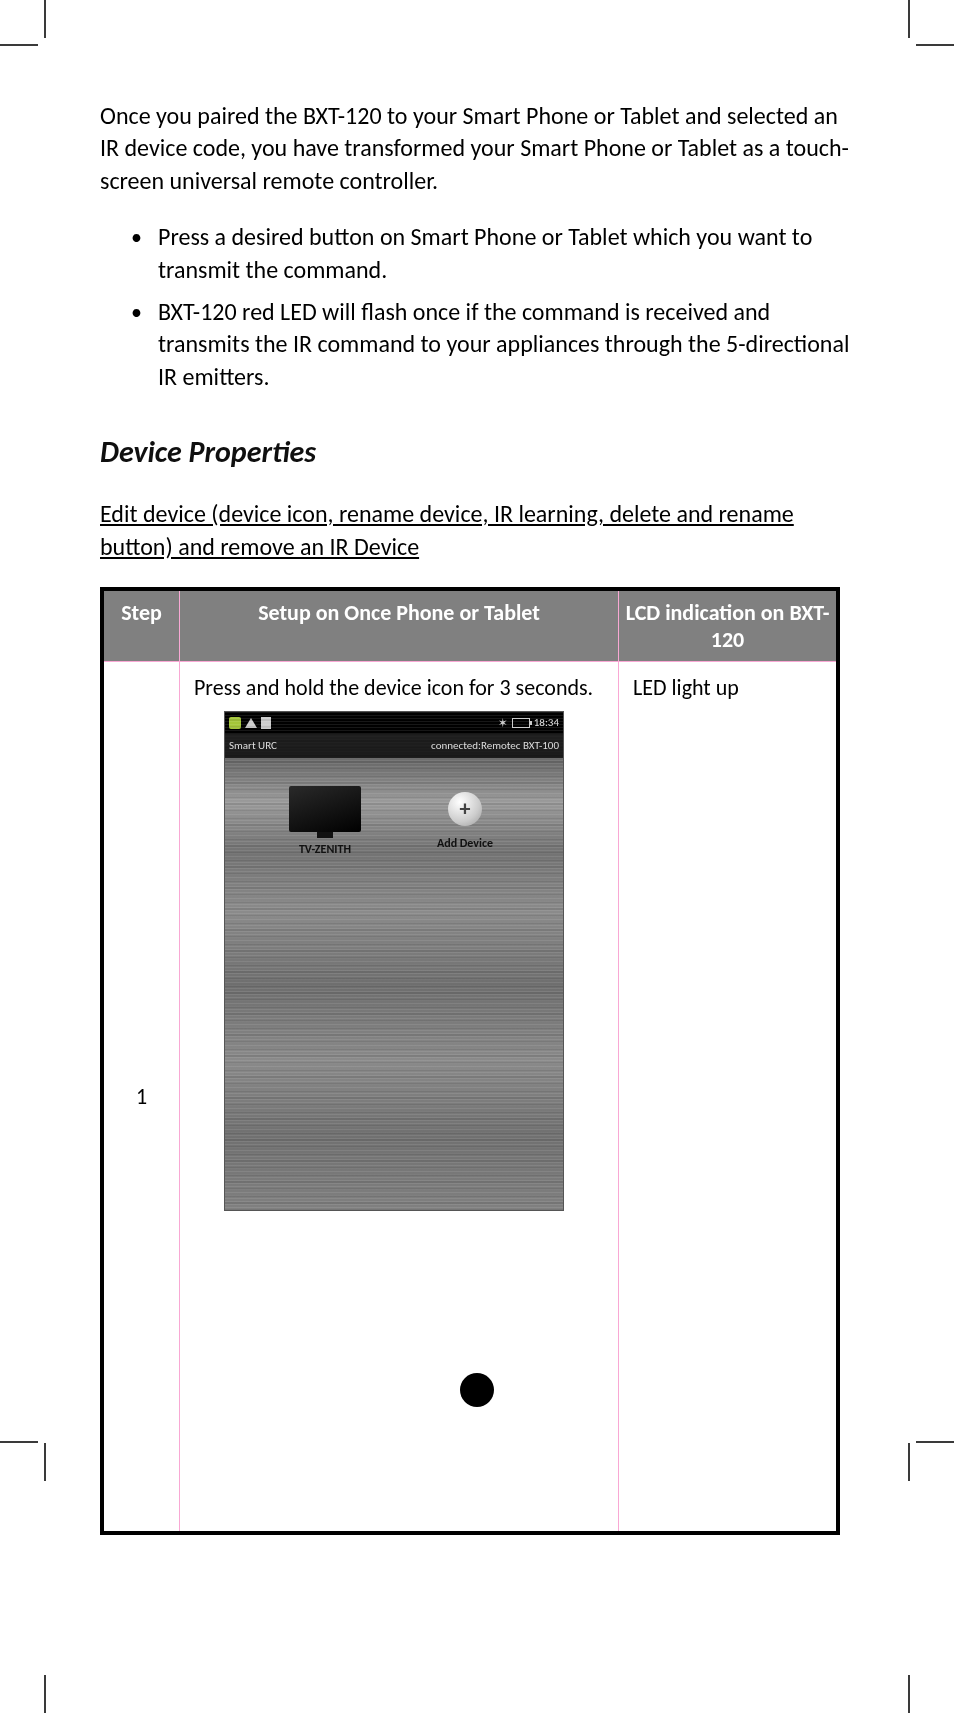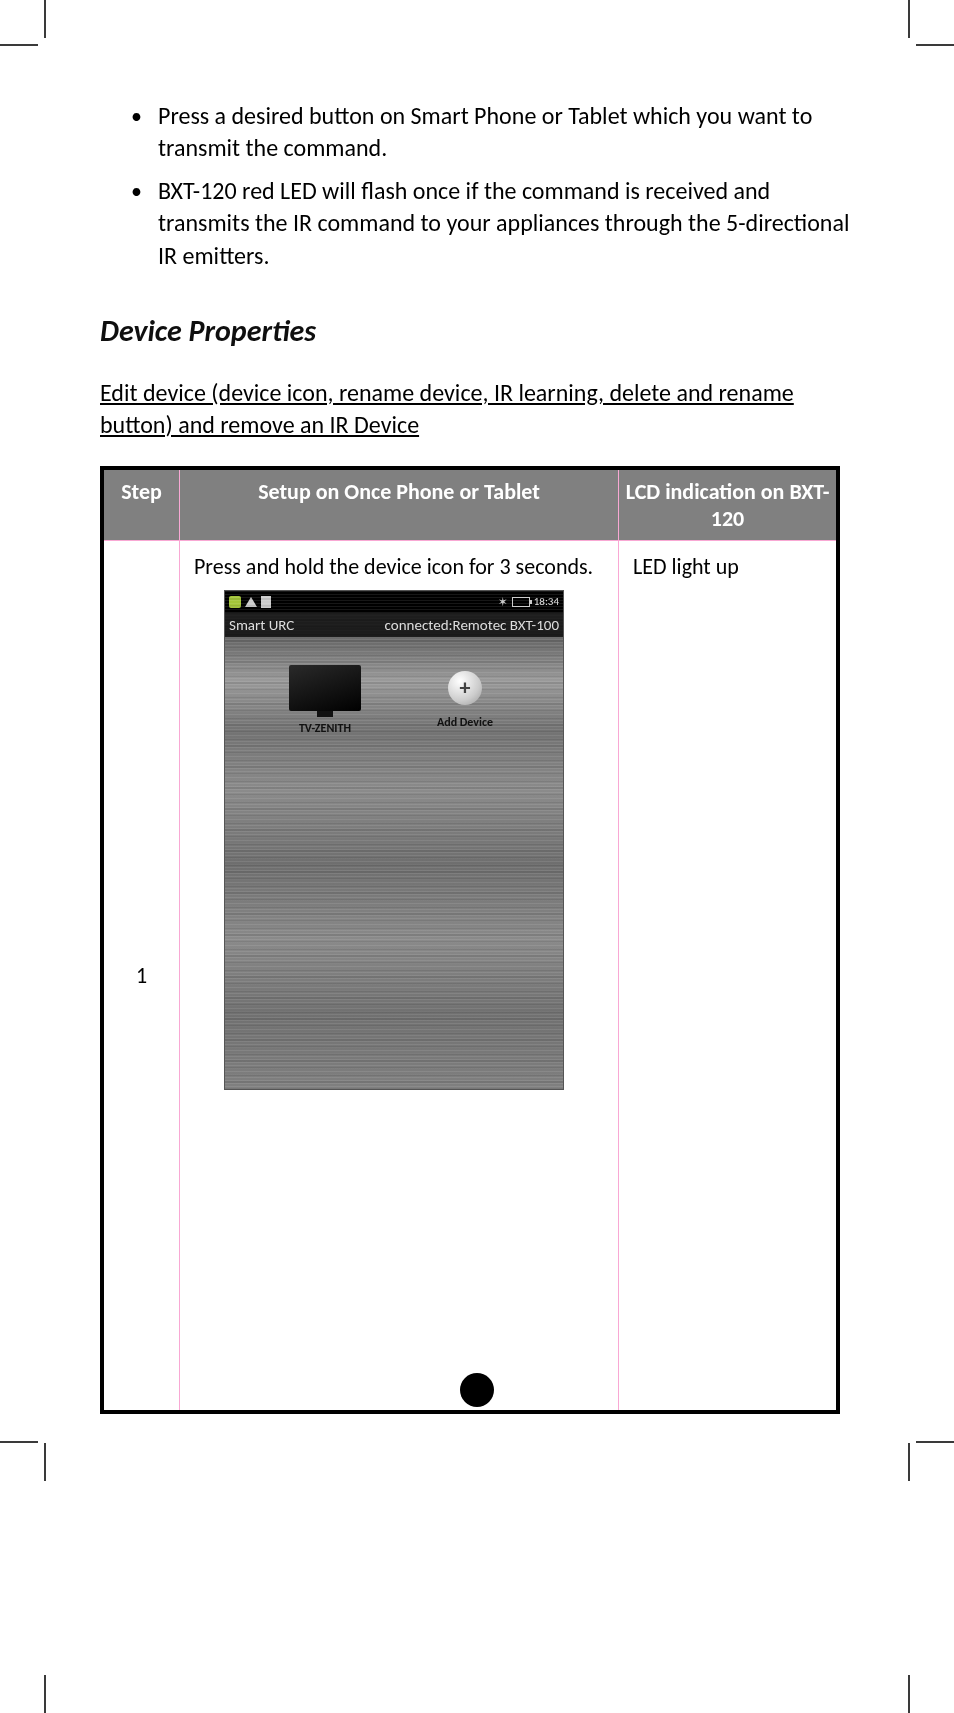--- a/index.html
+++ b/index.html
@@ -129,21 +129,21 @@
   }
   .icon-doc { background:#ccc; width:10px; height:12px; }
   .icon-bt { color:#ccc; font-size:12px; }
   .icon-batt { width:18px; height:10px; border:1px solid #ccc; position:relative;}
   .icon-batt::after{content:"";position:absolute;right:-3px;top:2px;width:2px;height:4px;background:#ccc;}
   .appbar {
     height: 24px;
     background: rgba(0,0,0,0.75);
     display:flex; justify-content:space-between; align-items:center;
     padding: 0 4px;
-    font-size: 15px;
+    font-size: 11px;
     color: #ddd;
     position: relative;
     z-index: 2;
   }
   .device-row {
     display:flex;
     gap: 40px;
     padding: 28px 18px 0 50px;
     position: relative;
     z-index: 2;
@@ -189,20 +189,21 @@
 <div class="crop h bl-h"></div>
 <div class="crop v bl-v"></div>
 <div class="crop h br-h"></div>
 <div class="crop v br-v"></div>
 <div class="crop v bl2-v"></div>
 <div class="crop v br2-v"></div>
 
 <div class="page">
 
 
+  <p class="body">Once you paired the BXT-120 to your Smart Phone or Tablet and selected an IR device code, you have transformed your Smart Phone or Tablet as a touch-screen universal remote controller.</p>
 
   <ul class="body">
     <li>Press a desired button on Smart Phone or Tablet which you want to transmit the command.</li>
     <li>BXT-120 red LED will flash once if the command is received and transmits the IR command to your appliances through the 5-directional IR emitters.</li>
   </ul>
 
   <h2 class="section" style="margin-top:40px;">Device Properties</h2>
 
   <p class="underline">Edit device (device icon, rename device, IR learning, delete and rename button) and remove an IR Device</p>
 

